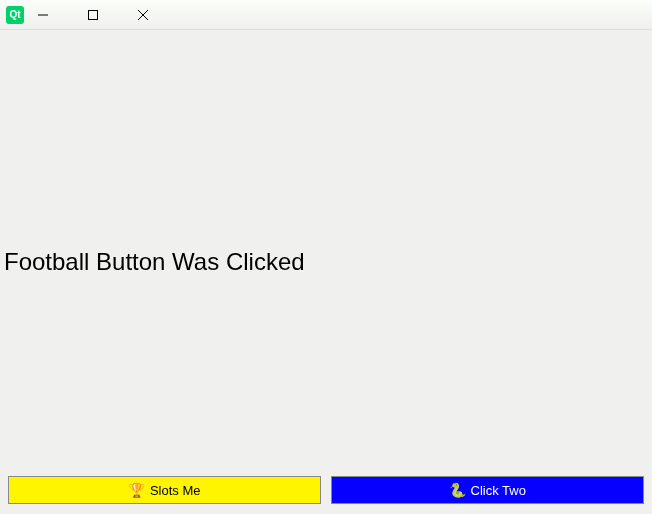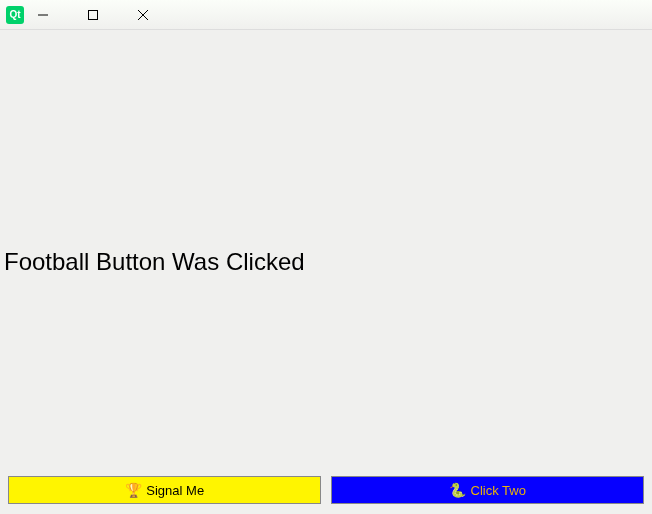--- a/index.html
+++ b/index.html
@@ -96,21 +96,21 @@
     }
     .btn-yellow {
       background: #fff500;
       color: #000;
     }
     .btn-blue {
       background: #0600ff;
       color: #000;
     }
     .btn-blue .btn-label-text {
-      color: #eab308;
+      color: #ffffff;
     }
     .icon-bowl {
       font-size: 14px;
     }
     .icon-python {
       font-size: 14px;
     }
   </style>
 </head>
 <body>
@@ -138,20 +138,20 @@
     </div>
   </div>
 </div>
 
 <div class="content">
   <div class="message-label">Football Button Was Clicked</div>
 
   <div class="button-row">
     <div class="btn btn-yellow">
       <span class="icon-bowl">🏆</span>
-      <span>Signal Me</span>
+      <span>Slots Me</span>
     </div>
     <div class="btn btn-blue">
       <span class="icon-python">🐍</span>
       <span class="btn-label-text">Click Two</span>
     </div>
   </div>
 </div>
 
 </body></html>

